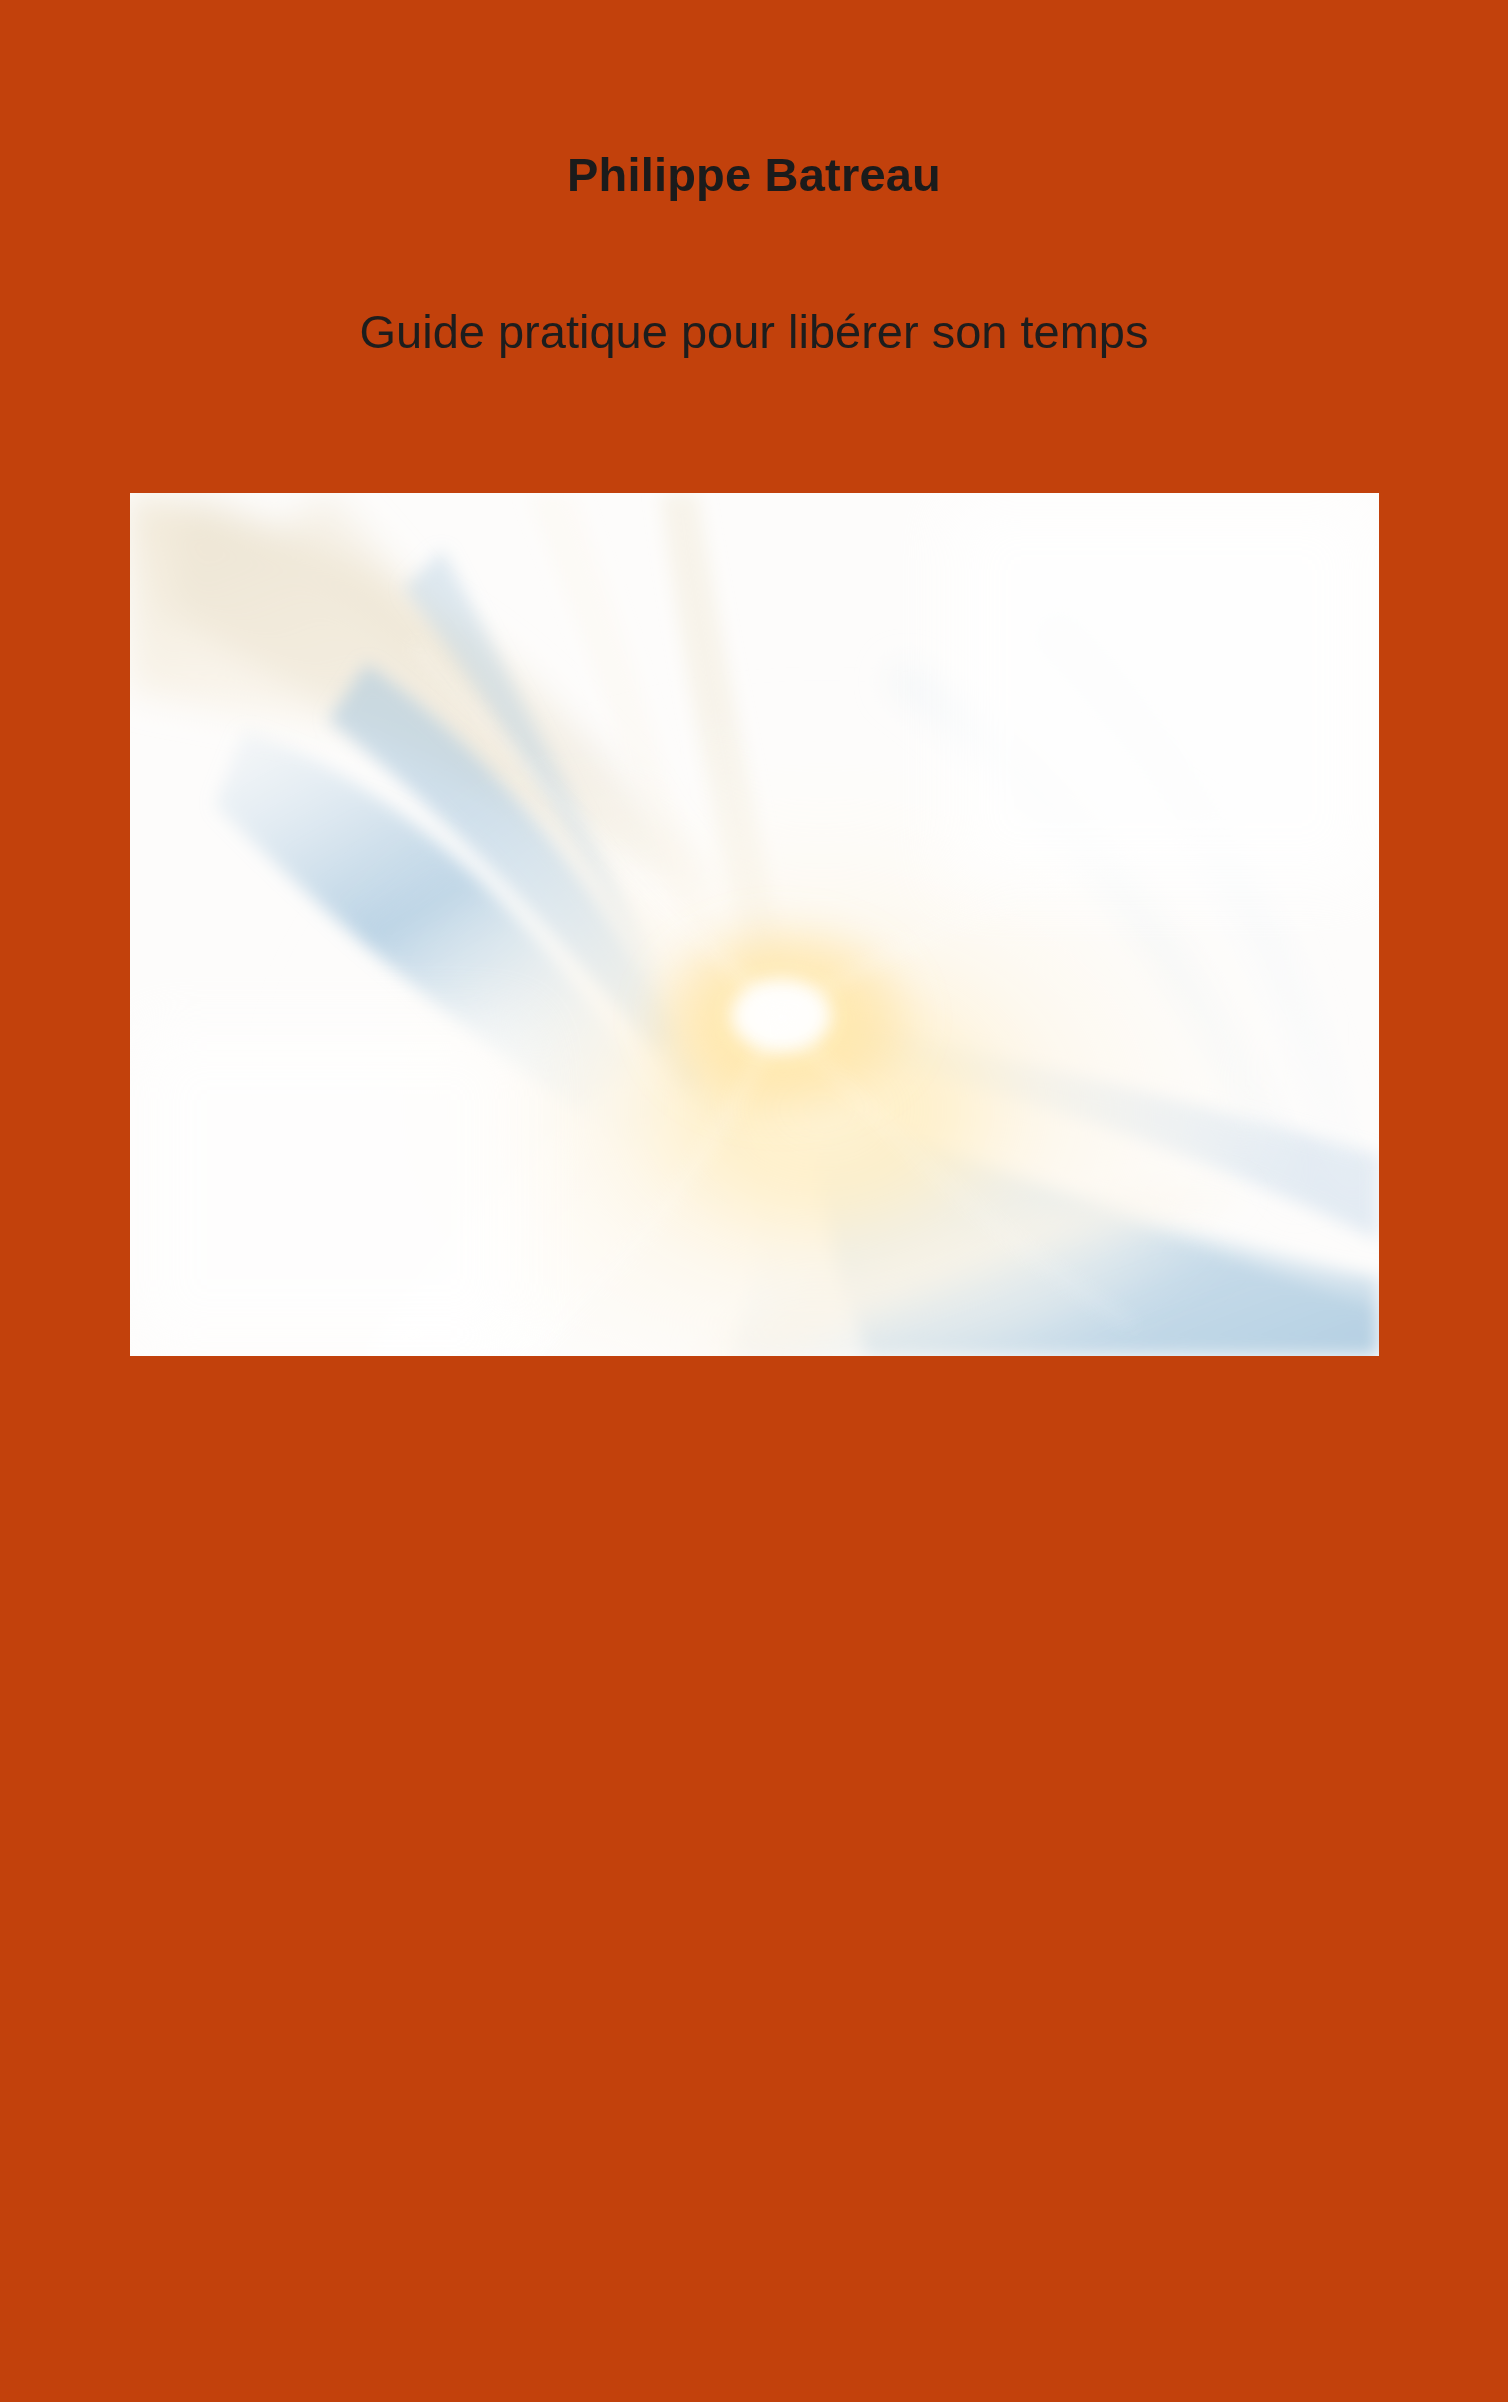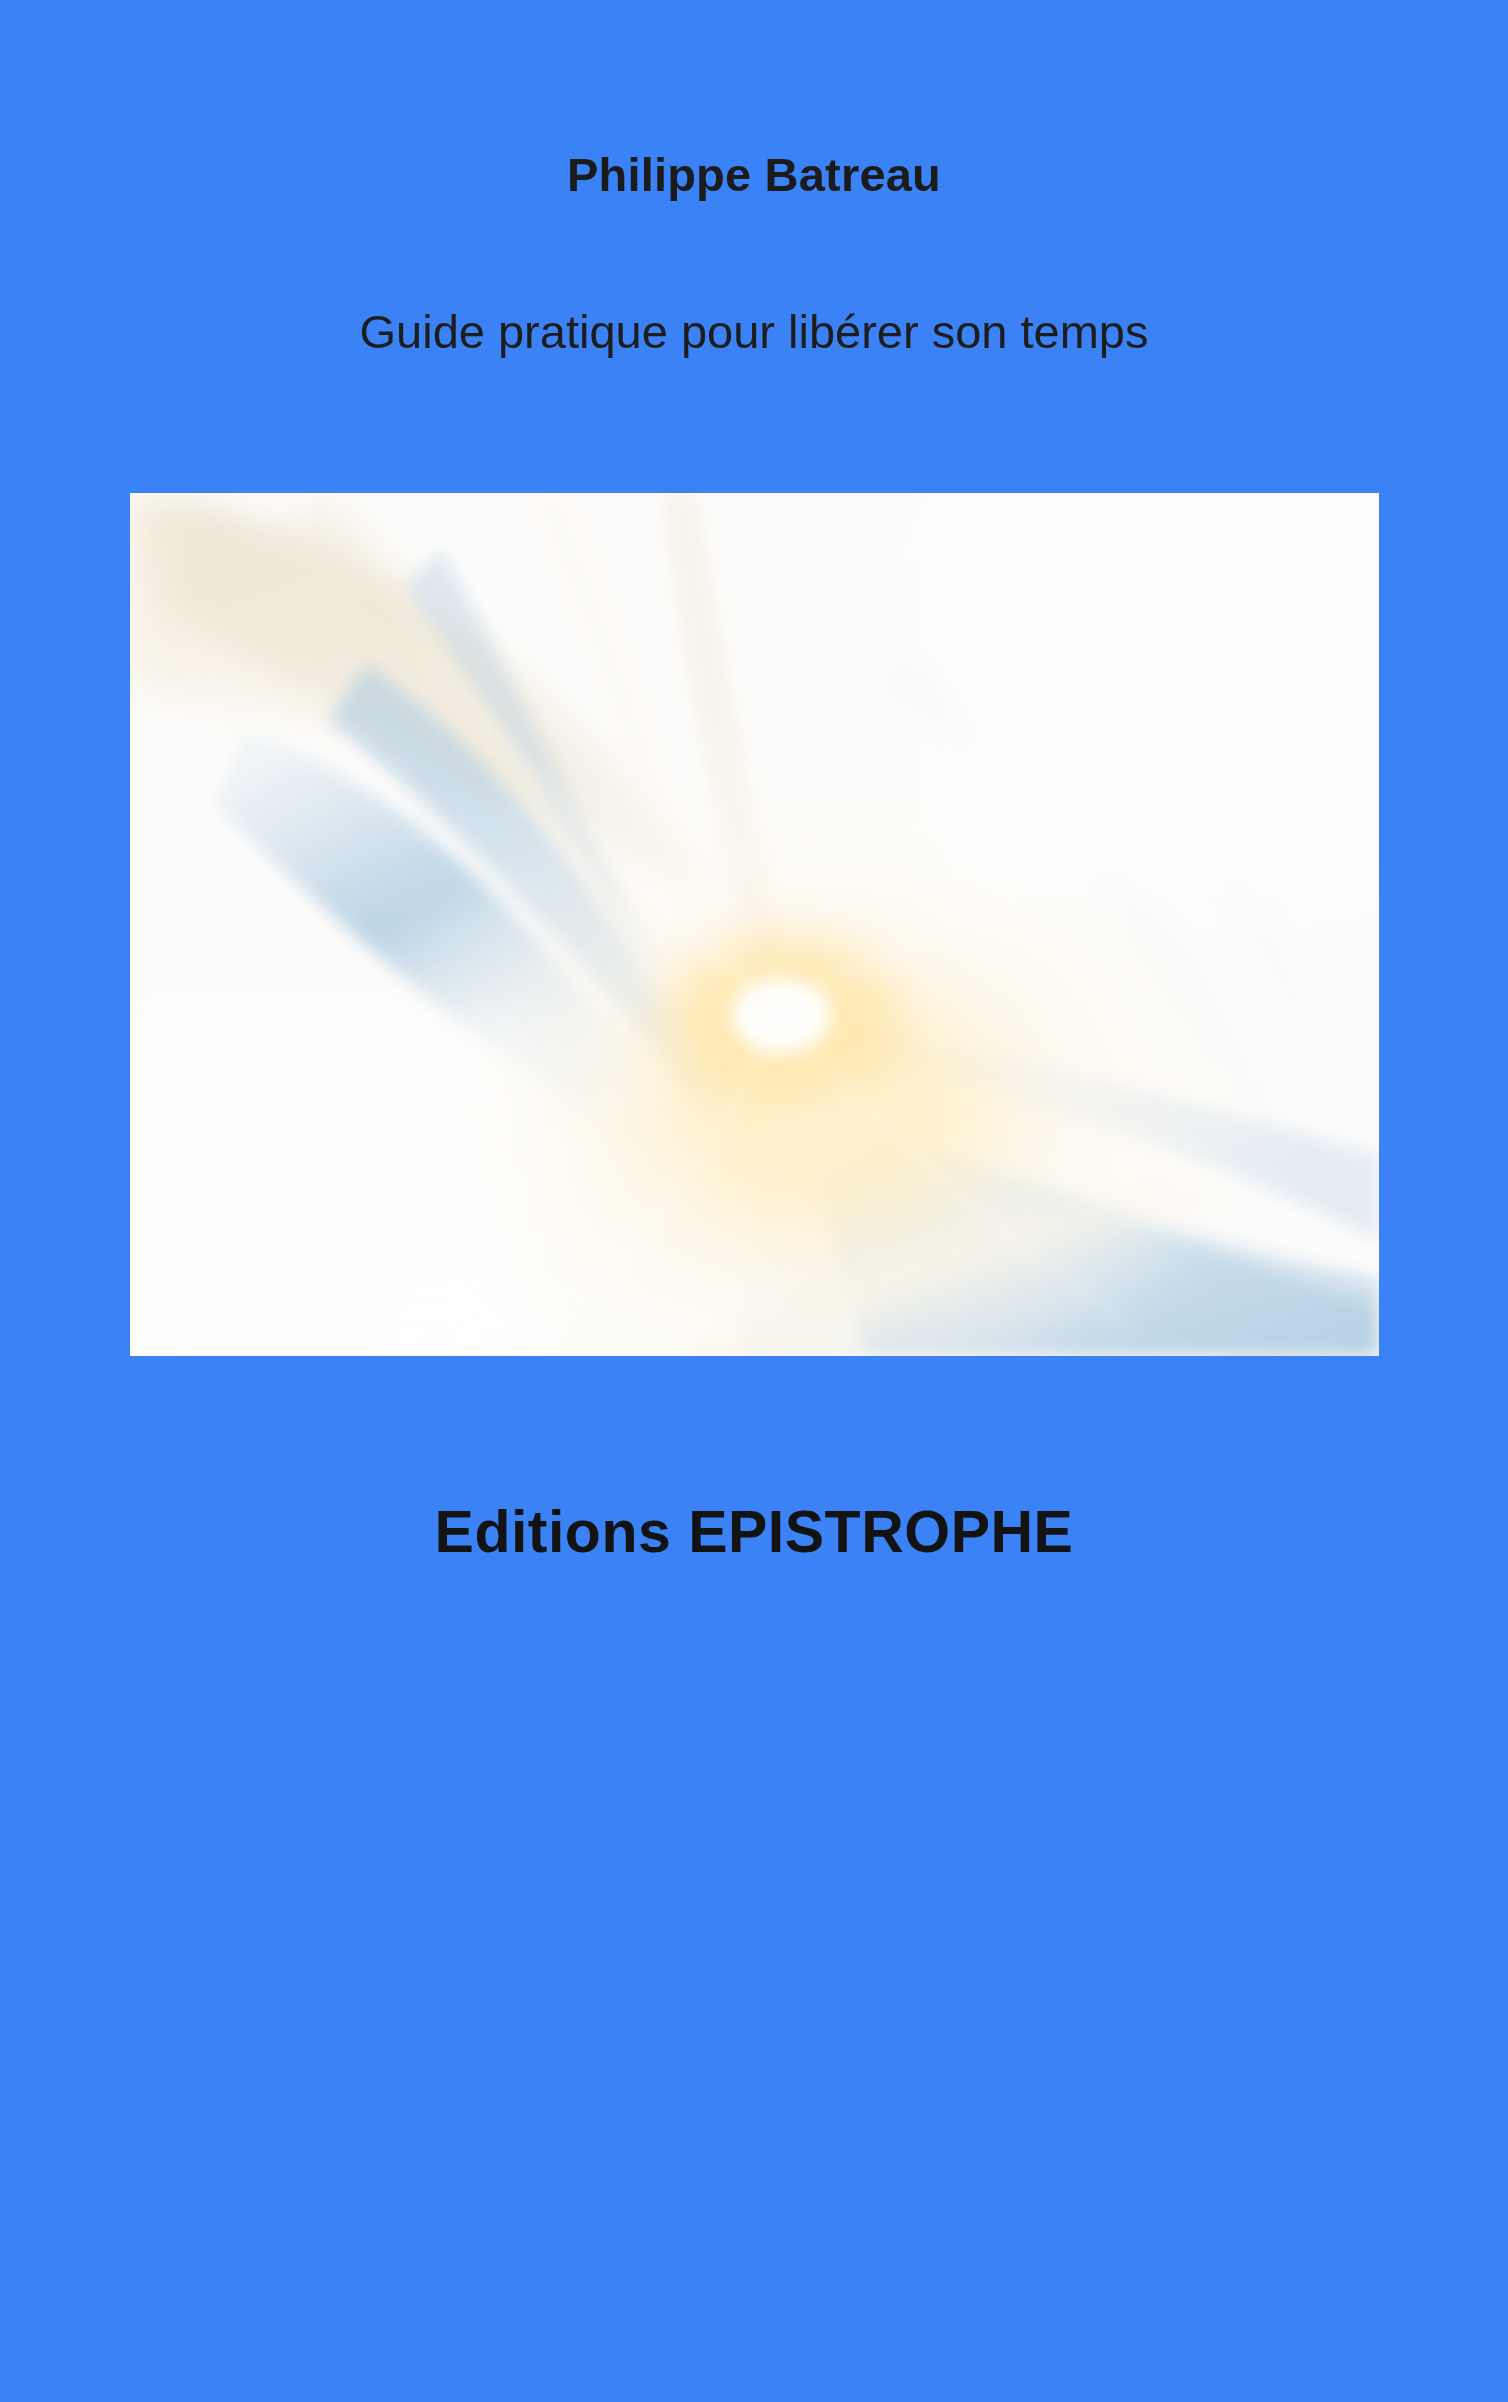--- a/index.html
+++ b/index.html
@@ -11,21 +11,21 @@
     width: 1508px;
     height: 2403px;
     background: #f7f5f1;
     font-family: "Liberation Sans", sans-serif;
     overflow: hidden;
   }
   .cover {
     position: relative;
     width: 1508px;
     height: 2403px;
-    background: #3b82f6;
+    background: #c2410c;
     display: flex;
     flex-direction: column;
     align-items: center;
   }
   .author {
     margin-top: 147px;
     font-size: 47px;
     font-weight: bold;
     color: #1b1b1b;
     letter-spacing: 0.2px;
@@ -177,16 +177,15 @@
         <path d="M688,552 C620,700 520,820 420,912" stroke="#ffffff" stroke-width="4" fill="none"></path>
         <path d="M688,552 C800,680 920,790 1060,880" stroke="#ffffff" stroke-width="3" fill="none"></path>
       </g>
 
       <rect x="860" y="0" width="460" height="420" fill="#ffffff" opacity="0.75" filter="url(#soft3)"></rect>
 
       <rect x="0" y="560" width="420" height="352" fill="#ffffff" opacity="0.6" filter="url(#soft3)"></rect>
     </svg>
   </div>
 
-  <div class="publisher">Editions EPISTROPHE</div>
 
 </div>
 
 
 </body></html>

